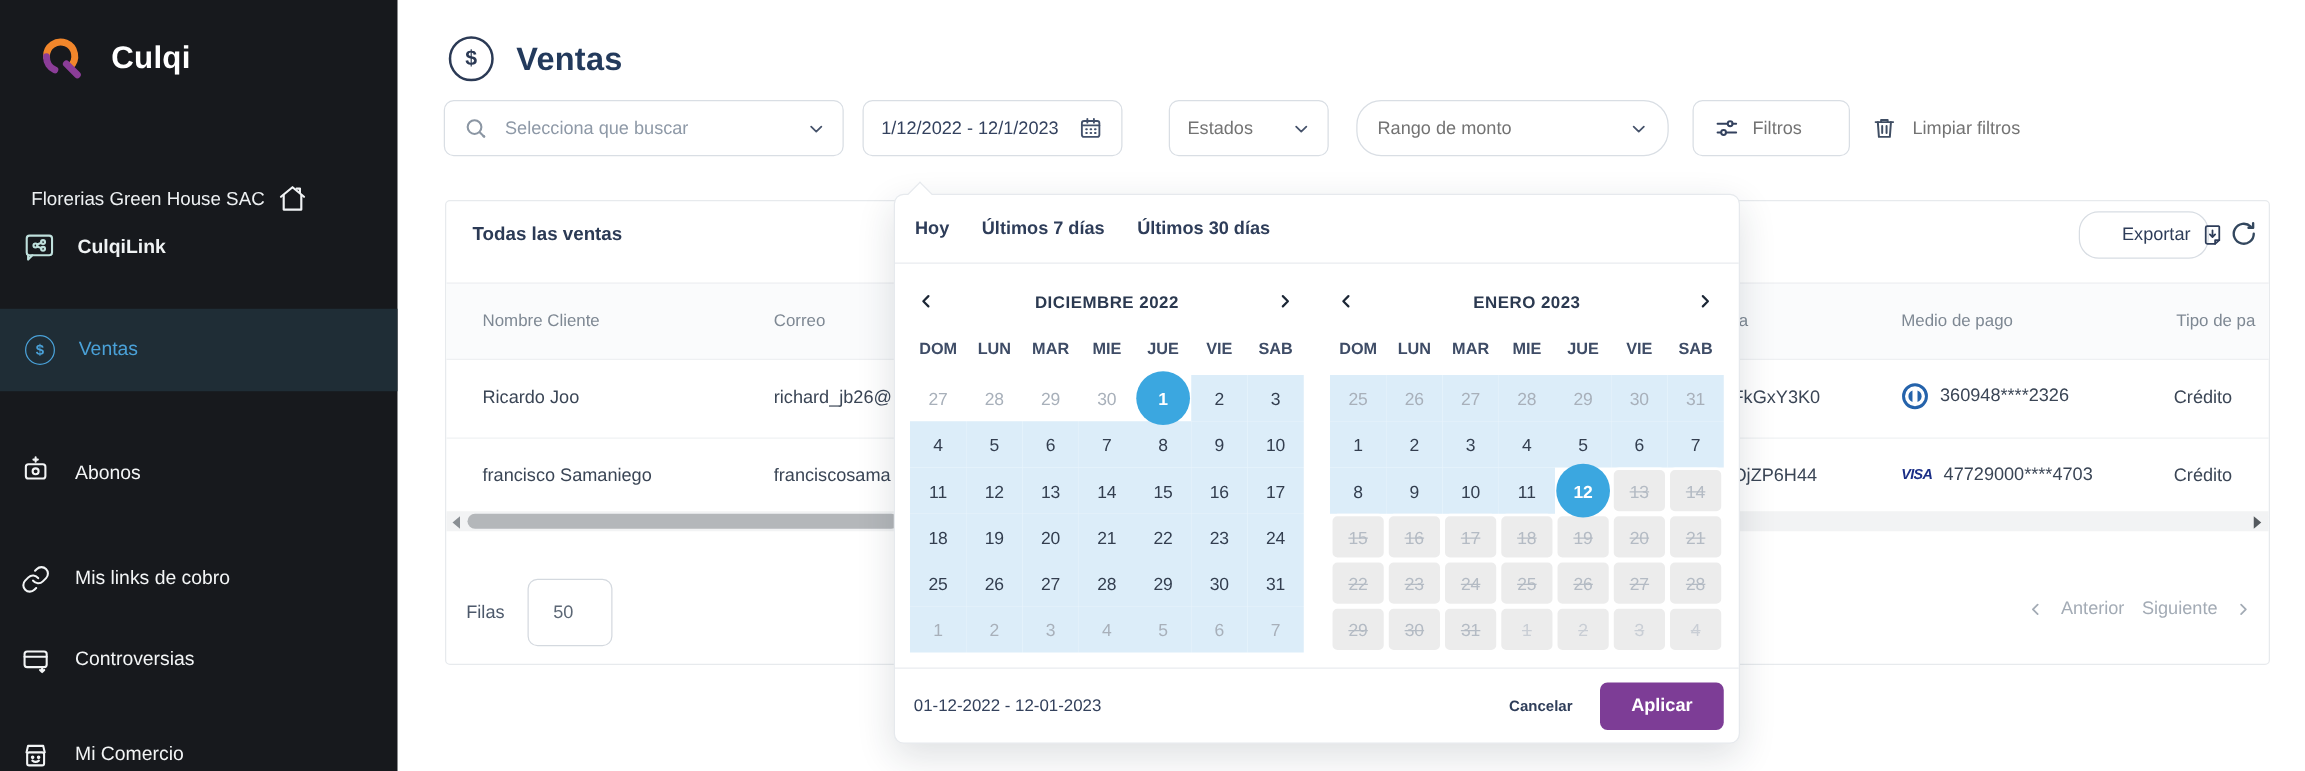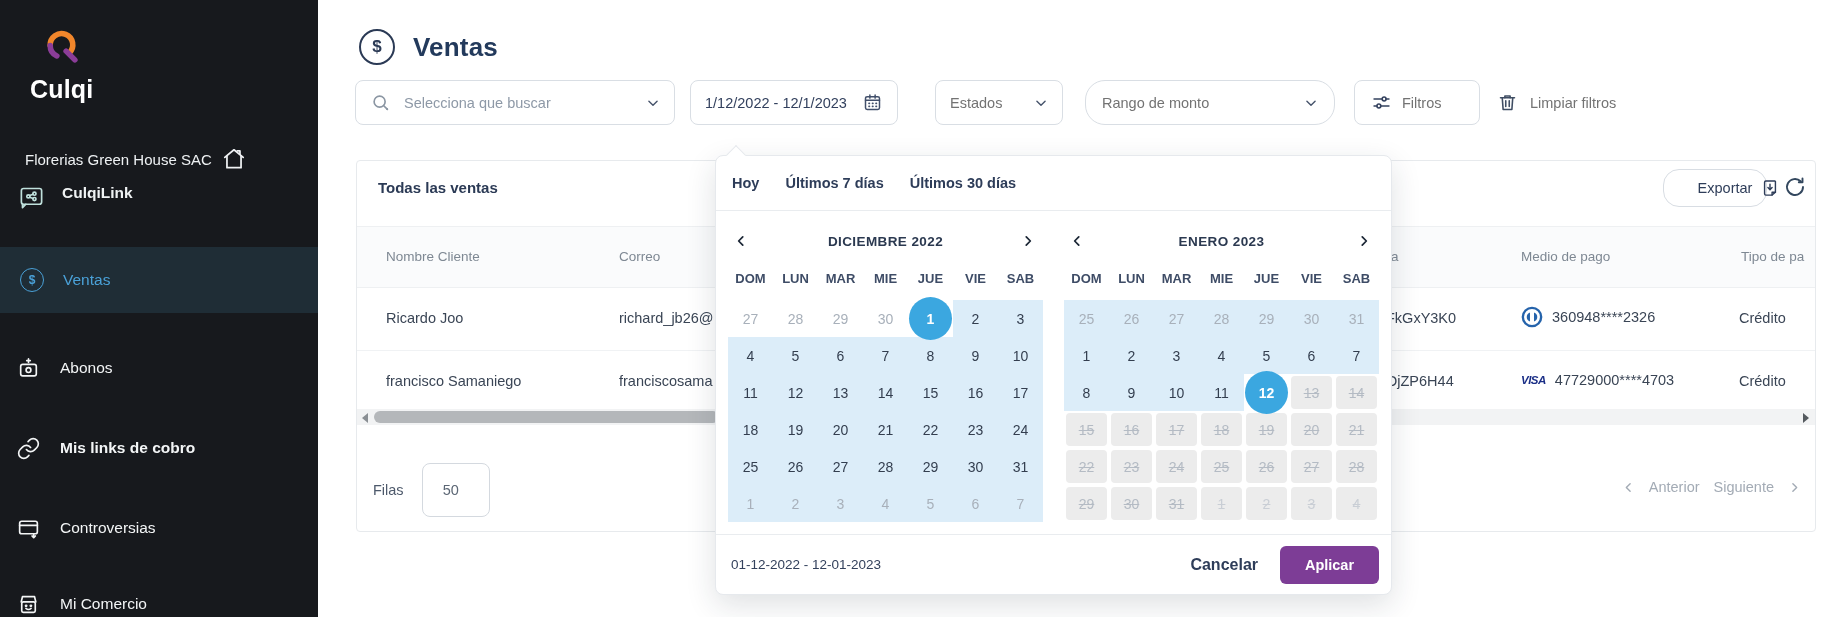--- a/index.html
+++ b/index.html
@@ -1,24 +1,24 @@
 <!DOCTYPE html>
 <html><head>
 <meta charset="utf-8">
 <style>
   * { margin:0; padding:0; box-sizing:border-box; }
   body { font-family:"Liberation Sans", sans-serif; background:#fff; }
   #app { position:relative; width:1844px; height:617px; overflow:hidden; background:#fff; }
 
   
   .sidebar { position:absolute; left:0; top:0; width:318px; height:617px; background:#17191d; z-index:5; }
-  .logo-row { position:absolute; left:30px; top:28px; display:flex; align-items:center; gap:10px;flex-direction:column; }
+  .logo-row { position:absolute; left:30px; top:28px; display:flex; align-items:center; gap:22px; }
   .logo-text { color:#fff; font-size:25px; font-weight:bold; letter-spacing:.2px; }
   .merchant-row { position:absolute; left:25px; top:146px; display:flex; align-items:center; gap:9px; color:#eef1f3; font-size:15px; }
-  .culqilink-row { position:absolute; left:18px; top:184px; display:flex; align-items:flex-start; gap:17px; color:#f0f3f4; font-size:15.5px; font-weight:600; }
+  .culqilink-row { position:absolute; left:18px; top:184px; display:flex; align-items:center; gap:17px; color:#f0f3f4; font-size:15.5px; font-weight:600; }
   .nav-item { position:absolute; left:0; width:318px; height:40px; display:flex; align-items:center; padding-left:16px; gap:19px; color:#f3f5f6; font-size:15.5px; cursor:pointer; }
   .nav-item.active { height:66px; background:#1f2d36; color:#4aa1d8; padding-left:20px; }
   .icon { display:inline-flex; align-items:center; justify-content:center; }
 
   
   .page-title-row { position:absolute; left:359px; top:29px; display:flex; align-items:center; gap:18px; }
   .page-title-icon { width:36px; height:36px; border:2px solid #2b3a55; border-radius:50%; display:flex; align-items:center; justify-content:center; color:#2b3a55; font-size:17px; font-weight:bold; }
   .page-title { font-size:26px; font-weight:bold; color:#233a5c; letter-spacing:.2px; }
 
   .toolbar-box { position:absolute; top:80px; height:45px; border:1px solid #d9dee4; border-radius:8px; background:#fff; display:flex; align-items:center; }
@@ -72,21 +72,21 @@
   .day span { position:relative; z-index:2; }
   .s-out { color:#a8b0ba; }
   .s-range { background:#dcedf9; }
   .s-outrange { background:#dcedf9; color:#a8b0ba; }
   .s-sel span { color:#fff; font-weight:bold; }
   .s-sel::before { content:""; position:absolute; left:1px; top:-3px; width:43px; height:43px; border-radius:50%; background:#3ba7e0; z-index:1; }
   .s-dis, .s-disout { background:#ececec; border:2px solid #fff; border-radius:6px; color:#b4bbc4; text-decoration:line-through; cursor:default; }
   .s-disout { color:#c9ced5; }
   .dp-footer { position:absolute; left:0; bottom:0; width:100%; height:60px; border-top:1px solid #e9ecef; display:flex; align-items:center; padding:0 12px 0 15px; }
   .dp-range-text { color:#33415c; font-size:13.5px; flex:1; }
-  .dp-cancel { color:#2e3d59; font-size:16px; font-weight:600; margin-right:22px; cursor:pointer; }
+  .dp-cancel { color:#2e3d59; font-size:12px; font-weight:600; margin-right:22px; cursor:pointer; }
   .dp-apply { width:99px; height:38px; background:#7d3d96; border:none; border-radius:6px; color:#fff; font-size:14.5px; font-weight:bold; font-family:"Liberation Sans",sans-serif; cursor:pointer; }
 
   svg { display:block; }
 </style>
 </head>
 <body>
 
 <div id="app">
 
   <div class="sidebar">
@@ -126,32 +126,32 @@
       <span>CulqiLink</span>
     </div>
 
     <div class="nav-item active" style="top:247px;">
       <span class="icon" style="width:24px;height:24px;border:1.7px solid #4aa1d8;border-radius:50%;font-size:12px;font-weight:bold;color:#4aa1d8;">
         <span>$</span>
       </span>
       <span>Ventas</span>
     </div>
 
-    <div class="nav-item" style="top:348px;">
+    <div class="nav-item" style="top:348px;align-items:flex-end;">
       <span class="icon">
         <svg width="25" height="25" viewBox="0 0 24 24" fill="none" stroke="#f3f5f6" stroke-width="1.6" stroke-linecap="round" stroke-linejoin="round">
           <path d="M12 2.8 v3.4 M10.3 4.5 h3.4"></path>
           <rect x="4.5" y="8" width="15" height="11" rx="2"></rect>
           <circle cx="12" cy="13.5" r="2.3"></circle>
         </svg>
       </span>
       <span>Abonos</span>
     </div>
 
-    <div class="nav-item" style="top:428px;font-weight:bold;">
+    <div class="nav-item" style="top:443px;">
       <span class="icon">
         <svg width="25" height="25" viewBox="0 0 24 24" fill="none" stroke="#f3f5f6" stroke-width="1.6" stroke-linecap="round" stroke-linejoin="round">
           <path d="M10 13a5 5 0 0 0 7.54.54l2.5-2.5a5 5 0 0 0-7.07-7.07l-1.4 1.4"></path>
           <path d="M14 11a5 5 0 0 0-7.54-.54l-2.5 2.5a5 5 0 0 0 7.07 7.07l1.4-1.4"></path>
         </svg>
       </span>
       <span>Mis links de cobro</span>
     </div>
 
     <div class="nav-item" style="top:508px;">

